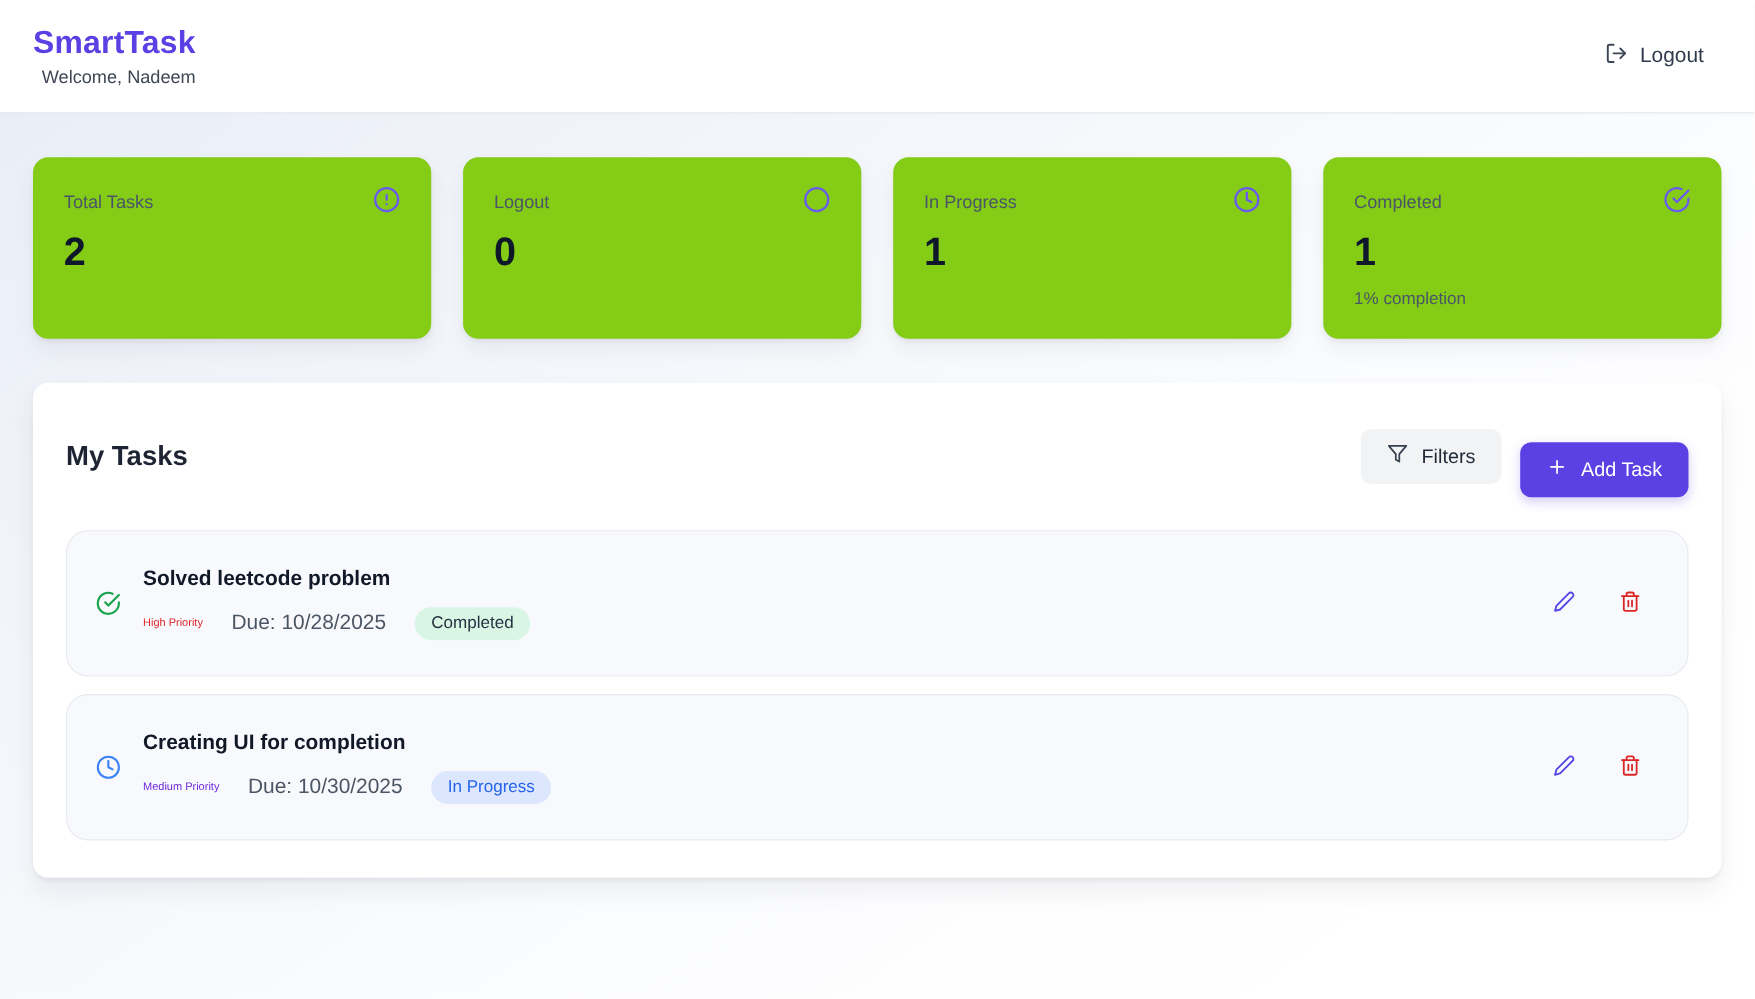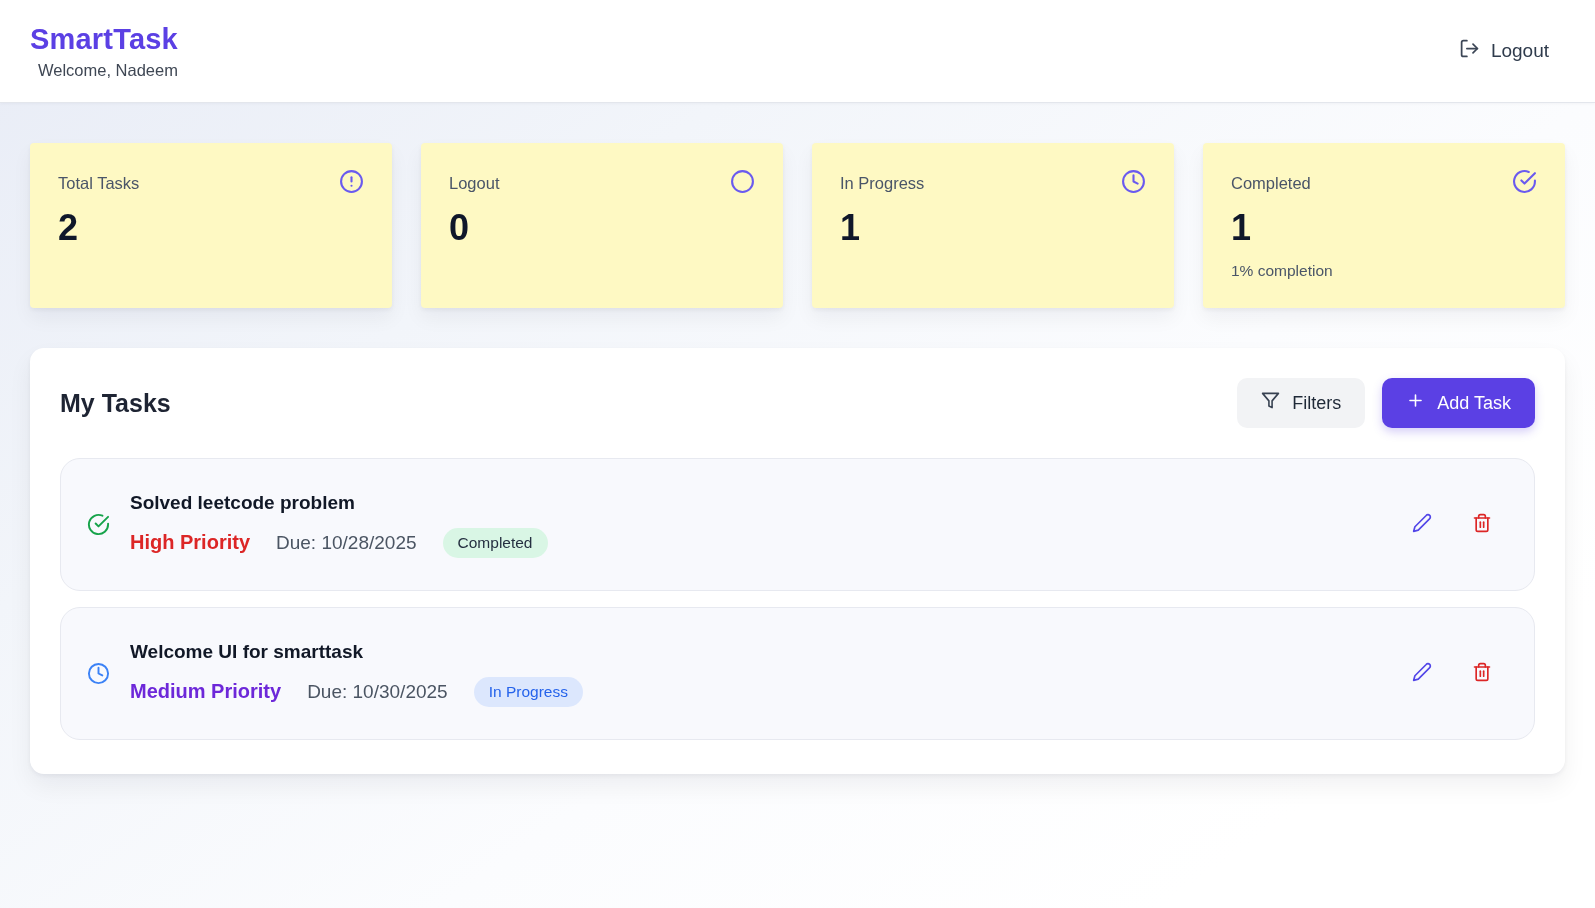--- a/index.html
+++ b/index.html
@@ -48,22 +48,22 @@
 
   
   .stats-row {
     display: flex;
     gap: 29px;
     padding: 0 30px;
     margin-top: 40px;
   }
   .stat-card {
     flex: 1;
-    background: #fef9c3;
-    border-radius: 4px;
+    background: #84cc16;
+    border-radius: 14px;
     height: 165px;
     padding: 26px 28px;
     box-shadow: 0 2px 4px rgba(15,23,42,.05), 0 10px 20px rgba(15,23,42,.05);
   }
   .stat-top {
     display: flex;
     align-items: center;
     justify-content: space-between;
   }
   .stat-label { font-size: 16.5px; color: #4a5568; }
@@ -112,20 +112,21 @@
     gap: 12px;
     background: #5b40e4;
     border: none;
     border-radius: 10px;
     padding: 13px 24px;
     font-family: inherit;
     font-size: 18px;
     color: #ffffff;
     cursor: pointer;
     box-shadow: 0 4px 10px rgba(91,64,228,.25);
+    margin-top: 24px;
   }
   .add-task-btn svg { width: 19px; height: 19px; stroke: #ffffff; }
 
   .task-list { margin-top: 30px; display: flex; flex-direction: column; gap: 16px; }
   .task-item {
     display: flex;
     align-items: center;
     gap: 20px;
     background: #f8f9fd;
     border: 1px solid #e7e9f0;
@@ -139,21 +140,21 @@
   .icon-clock-blue svg { stroke: #3b82f6; }
   .task-content { flex: 1; }
   .task-title { font-size: 19px; font-weight: 600; color: #111827; }
   .task-desc { font-size: 16.5px; color: #4b5563; margin-top: 4px; }
   .task-meta {
     display: flex;
     align-items: center;
     gap: 26px;
     margin-top: 14px;
   }
-  .task-priority { font-size: 20px; font-weight: 700; }
+  .task-priority { font-size: 10px; font-weight: 400; }
   .priority-high { color: #dc2626; }
   .priority-medium { color: #6d28d9; }
   .task-due { font-size: 19px; color: #4b5563; }
   .status-badge {
     font-size: 15.5px;
     padding: 6px 15px;
     border-radius: 999px;
   }
   .badge-completed { background: #d9f6e5; color: #253041; }
   .badge-in-progress { background: #dce7fd; color: #2563eb; }
@@ -306,21 +307,21 @@
     </div>
 
     <div class="task-item">
       <span class="task-status-icon icon-clock-blue">
         <svg viewBox="0 0 24 24">
             <circle cx="12" cy="12" r="10"></circle>
             <polyline points="12 6 12 12 16 14"></polyline>
           </svg>
       </span>
       <div class="task-content">
-        <div class="task-title">Welcome UI for smarttask</div>
+        <div class="task-title">Creating UI for completion</div>
         <div class="task-meta">
           <span class="task-priority priority-medium">Medium Priority</span>
           <span class="task-due">Due: 10/30/2025</span>
           <span class="status-badge badge-in-progress">In Progress</span>
         </div>
       </div>
       <div class="task-actions">
         <button class="icon-btn edit-btn">
           <span>
             <svg viewBox="0 0 24 24">

